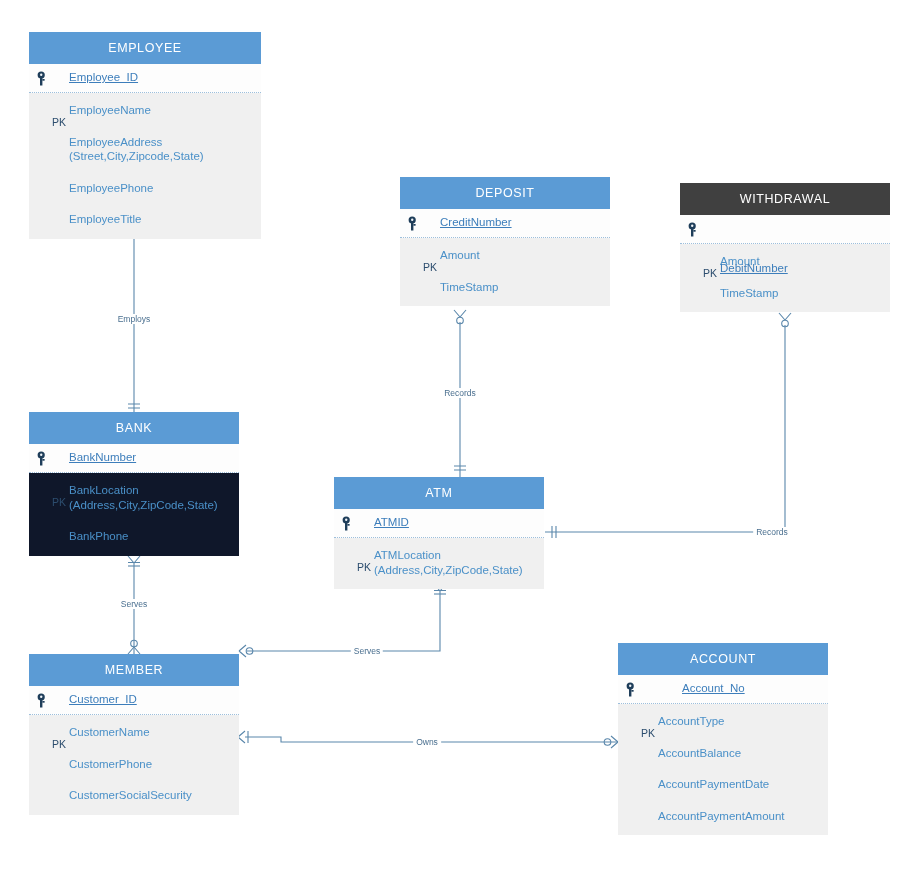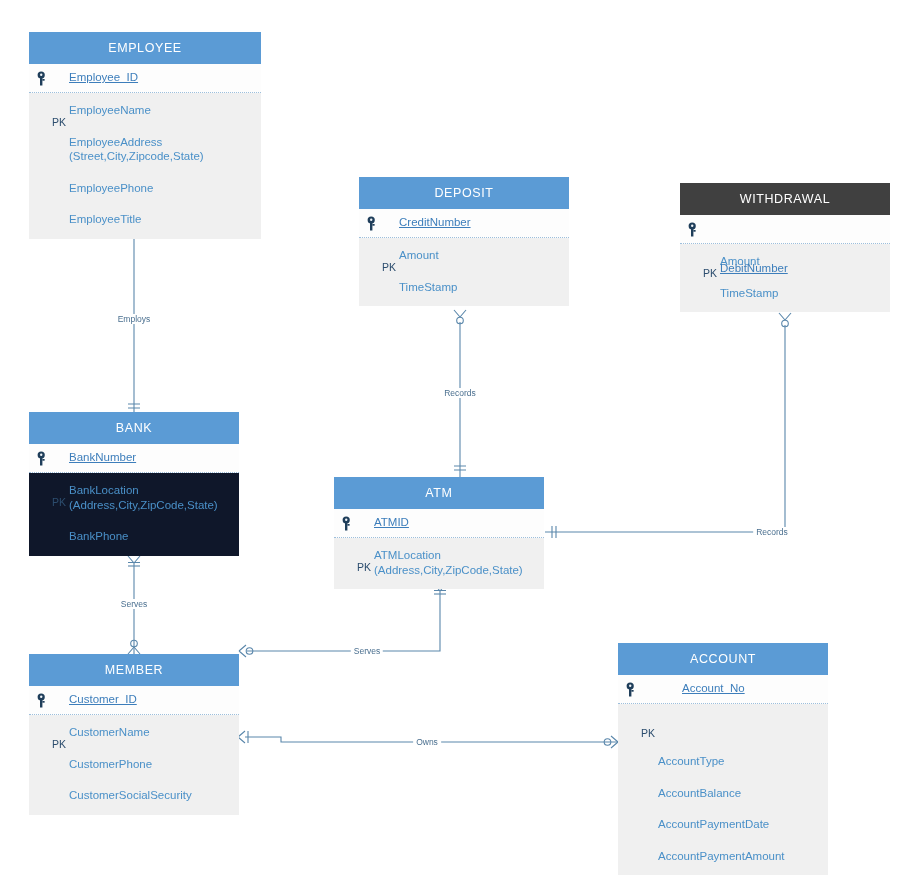--- a/index.html
+++ b/index.html
@@ -174,21 +174,21 @@
         <span class="pk-name" style="color: rgb(61, 126, 187);">Employee_ID</span>
       </div>
       <div class="attrs" style="background: rgb(240, 240, 240);">
         <div class="attr" style="color: rgb(74, 144, 200);">EmployeeName</div>
         <div class="attr" style="color: rgb(74, 144, 200);">EmployeeAddress
 (Street,City,Zipcode,State)</div>
         <div class="attr" style="color: rgb(74, 144, 200);">EmployeePhone</div>
         <div class="attr" style="color: rgb(74, 144, 200);">EmployeeTitle</div>
       </div>
     </div>
-    <div class="entity" style="left: 359px; top: 177px; width: 210px;">
+    <div class="entity" style="left: 400px; top: 177px; width: 210px;">
       <div class="entity-header" style="background: rgb(91, 155, 213);">DEPOSIT</div>
       <div class="pk-row" style="background: rgb(253, 253, 253);">
         <span class="key-icon"><svg viewBox="0 0 14 15" width="14" height="15">
             <circle cx="4.2" cy="4.0" r="3.6" fill="#1f3e5a"></circle>
             <rect x="3.0" y="4.0" width="2.4" height="10.5" fill="#1f3e5a"></rect>
             <rect x="5.4" y="8.0" width="2.2" height="1.7" fill="#1f3e5a"></rect>
             <circle cx="4.2" cy="3.8" r="1.2" fill="#f0f4f8"></circle>
           </svg></span>
         <span class="pk-label">PK</span>
         <span class="pk-name" style="color: rgb(61, 126, 187);">CreditNumber</span>
@@ -274,21 +274,21 @@
         <span class="key-icon"><svg viewBox="0 0 14 15" width="14" height="15">
             <circle cx="4.2" cy="4.0" r="3.6" fill="#1f3e5a"></circle>
             <rect x="3.0" y="4.0" width="2.4" height="10.5" fill="#1f3e5a"></rect>
             <rect x="5.4" y="8.0" width="2.2" height="1.7" fill="#1f3e5a"></rect>
             <circle cx="4.2" cy="3.8" r="1.2" fill="#f0f4f8"></circle>
           </svg></span>
         <span class="pk-label">PK</span>
         <span class="pk-name" style="color: rgb(61, 126, 187); margin-left: 24px;">Account_No</span>
       </div>
       <div class="attrs" style="background: rgb(240, 240, 240);">
-        <div class="attr" style="color: rgb(74, 144, 200); margin-top: 40px;">AccountType</div>
+        <div class="attr" style="color: rgb(74, 144, 200);">AccountType</div>
         <div class="attr" style="color: rgb(74, 144, 200);">AccountBalance</div>
         <div class="attr" style="color: rgb(74, 144, 200);">AccountPaymentDate</div>
         <div class="attr" style="color: rgb(74, 144, 200);">AccountPaymentAmount</div>
       </div>
     </div>
     <div class="link-label" style="left: 134px; top: 319px; color: rgb(74, 111, 143);">Employs</div>
     <div class="link-label" style="left: 460px; top: 393px; color: rgb(74, 111, 143);">Records</div>
     <div class="link-label" style="left: 772px; top: 532px; color: rgb(74, 111, 143);">Records</div>
     <div class="link-label" style="left: 134px; top: 604px; color: rgb(74, 111, 143);">Serves</div>
     <div class="link-label" style="left: 367px; top: 651px; color: rgb(74, 111, 143);">Serves</div>

